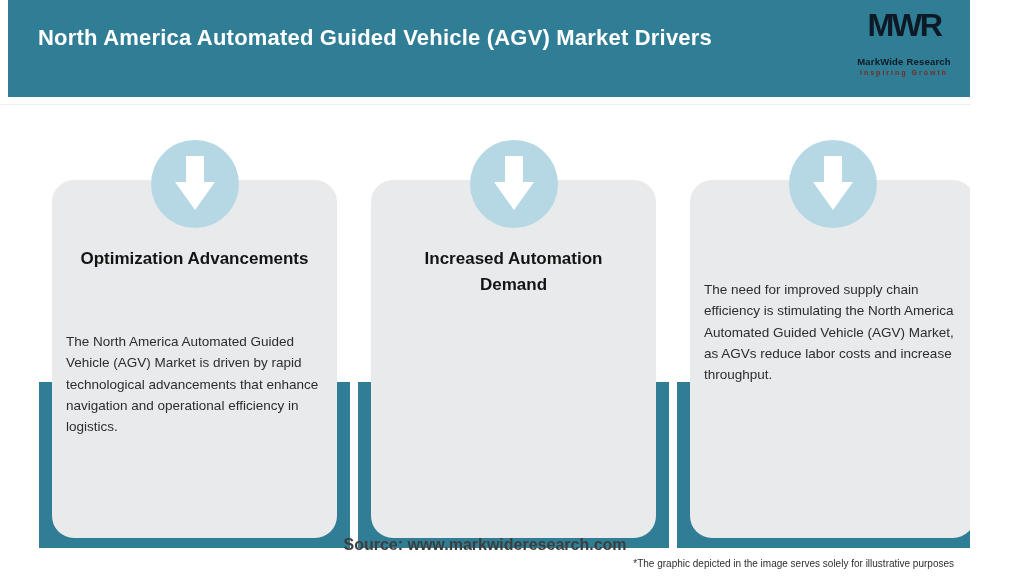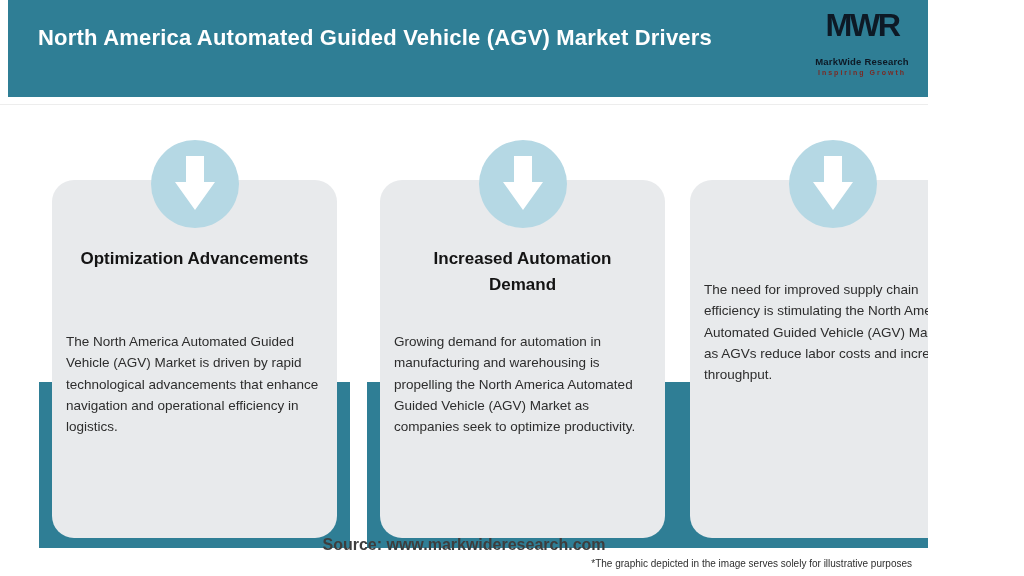--- a/index.html
+++ b/index.html
@@ -1,18 +1,18 @@
 <!DOCTYPE html>
 <html style="--accent-teal: #2f7e95; --circle-blue: #b5d8e4; --card-gray: #e8eaec; --logo-dark: #0d1925; --tagline-red: #7b2a24;"><head>
 <meta charset="utf-8">
 <style>
   html,body{margin:0;padding:0;background:#fff;}
   .stage{
     position:relative;width:928px;height:576px;overflow:hidden;
-    background:#fff;font-family:"Liberation Sans",sans-serif;
+    background:#fff;font-family:"Liberation Sans",sans-serif;padding-left:42px;
     -webkit-font-smoothing:antialiased;
   }
   
   .header{
     position:absolute;left:8px;right:0;top:0;height:97px;
     background:var(--accent-teal,#2f7e95);
   }
   .page-title{
     position:absolute;left:30px;top:25px;margin:0;
     font-size:22px;font-weight:bold;color:#ffffff;letter-spacing:.2px;
@@ -28,21 +28,21 @@
   }
   .logo-name{font-size:9.5px;font-weight:800;margin-top:16px;letter-spacing:.2px;}
   .logo-tag{
     font-size:7px;font-weight:700;letter-spacing:2px;margin-top:2px;
     color:var(--tagline-red,#7b2a24);
   }
   .header-rule{position:absolute;left:0;right:0;top:104px;height:1px;background:#ededed;}
   
   .slot{position:absolute;top:140px;width:285px;height:412px;}
   .slot-1{left:52px;}
-  .slot-2{left:380px;}
+  .slot-2{left:371px;}
   .slot-3{left:690px;}
   .accent{
     position:absolute;left:-13px;right:-13px;top:242px;height:166px;
     background:var(--accent-teal,#2f7e95);
   }
   .card{
     position:absolute;left:0;right:0;top:40px;height:358px;
     background:var(--card-gray,#e8eaec);border-radius:22px;
     box-sizing:border-box;padding-top:66px;
   }
@@ -97,21 +97,20 @@
           <path d="M11 0 H29 V26 H40 L20 54 L0 26 H11 Z" fill="#ffffff"></path>
         </svg>
       </div>
     </section>
 
     <section class="slot slot-2">
       <div class="accent"></div>
       <div class="card">
         <h2 class="card-title">Increased Automation
 Demand</h2>
-        <p class="card-body">Growing demand for automation in manufacturing and warehousing is propelling the North America Automated Guided Vehicle (AGV) Market as companies seek to optimize productivity.</p>
       </div>
       <div class="badge">
         <svg viewBox="0 0 40 54" width="40" height="54" aria-hidden="true">
           <path d="M11 0 H29 V26 H40 L20 54 L0 26 H11 Z" fill="#ffffff"></path>
         </svg>
       </div>
     </section>
 
     <section class="slot slot-3">
       <div class="accent"></div>

